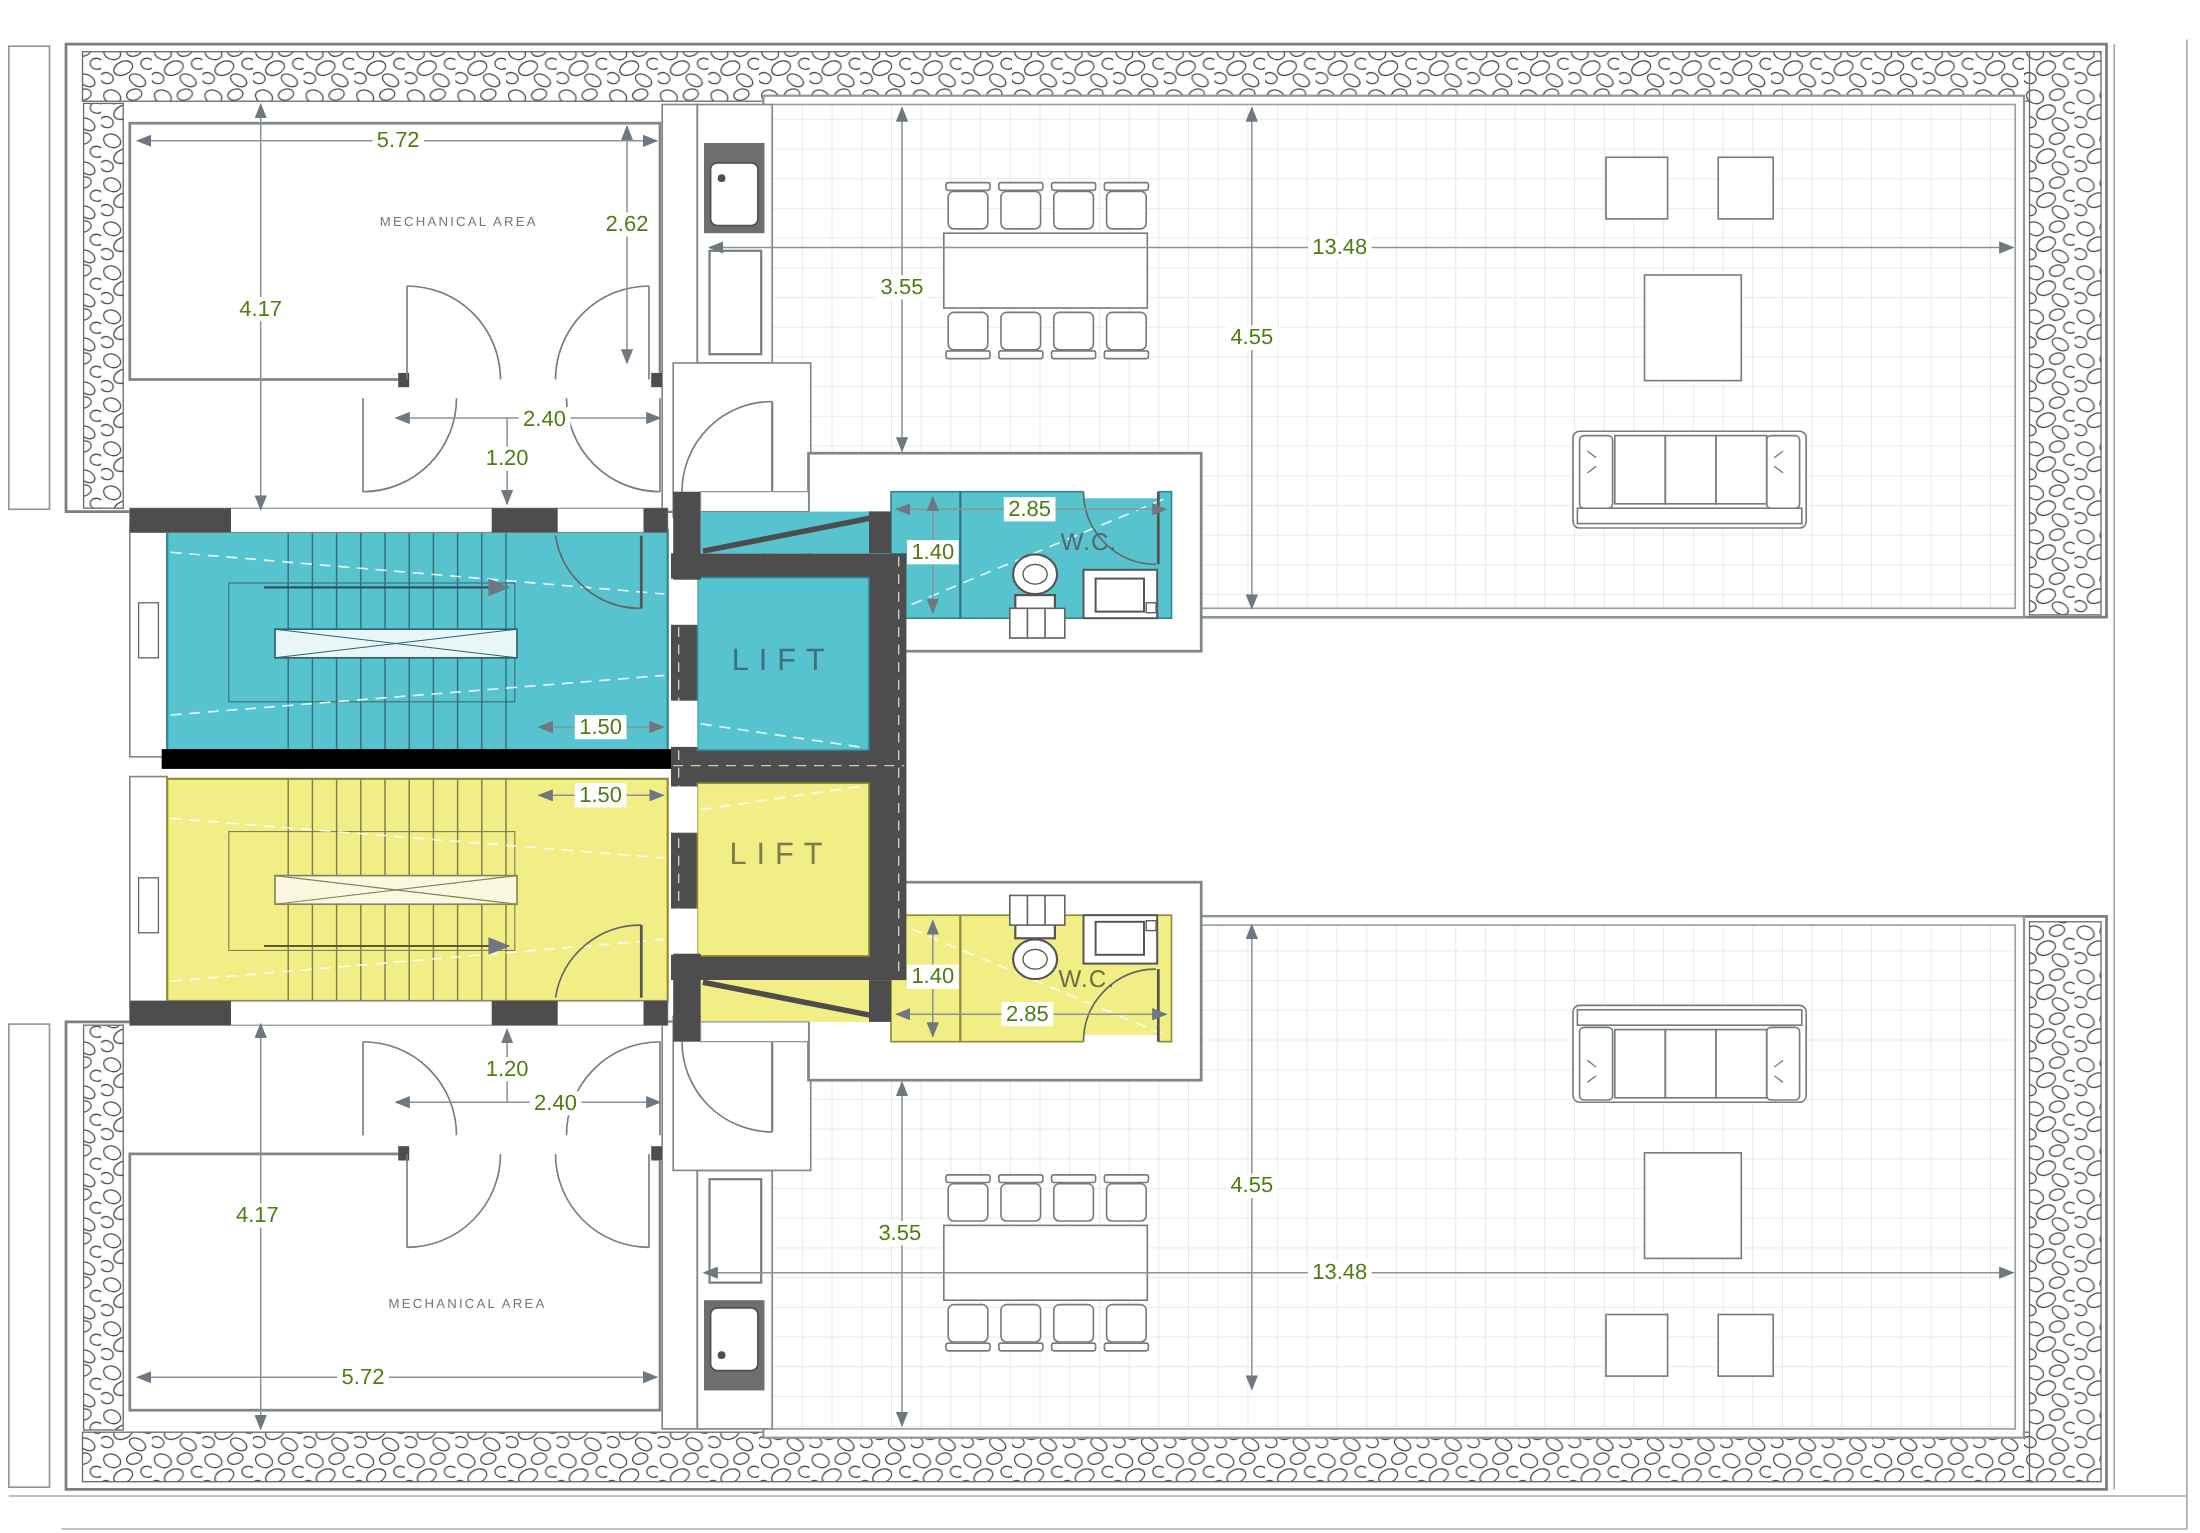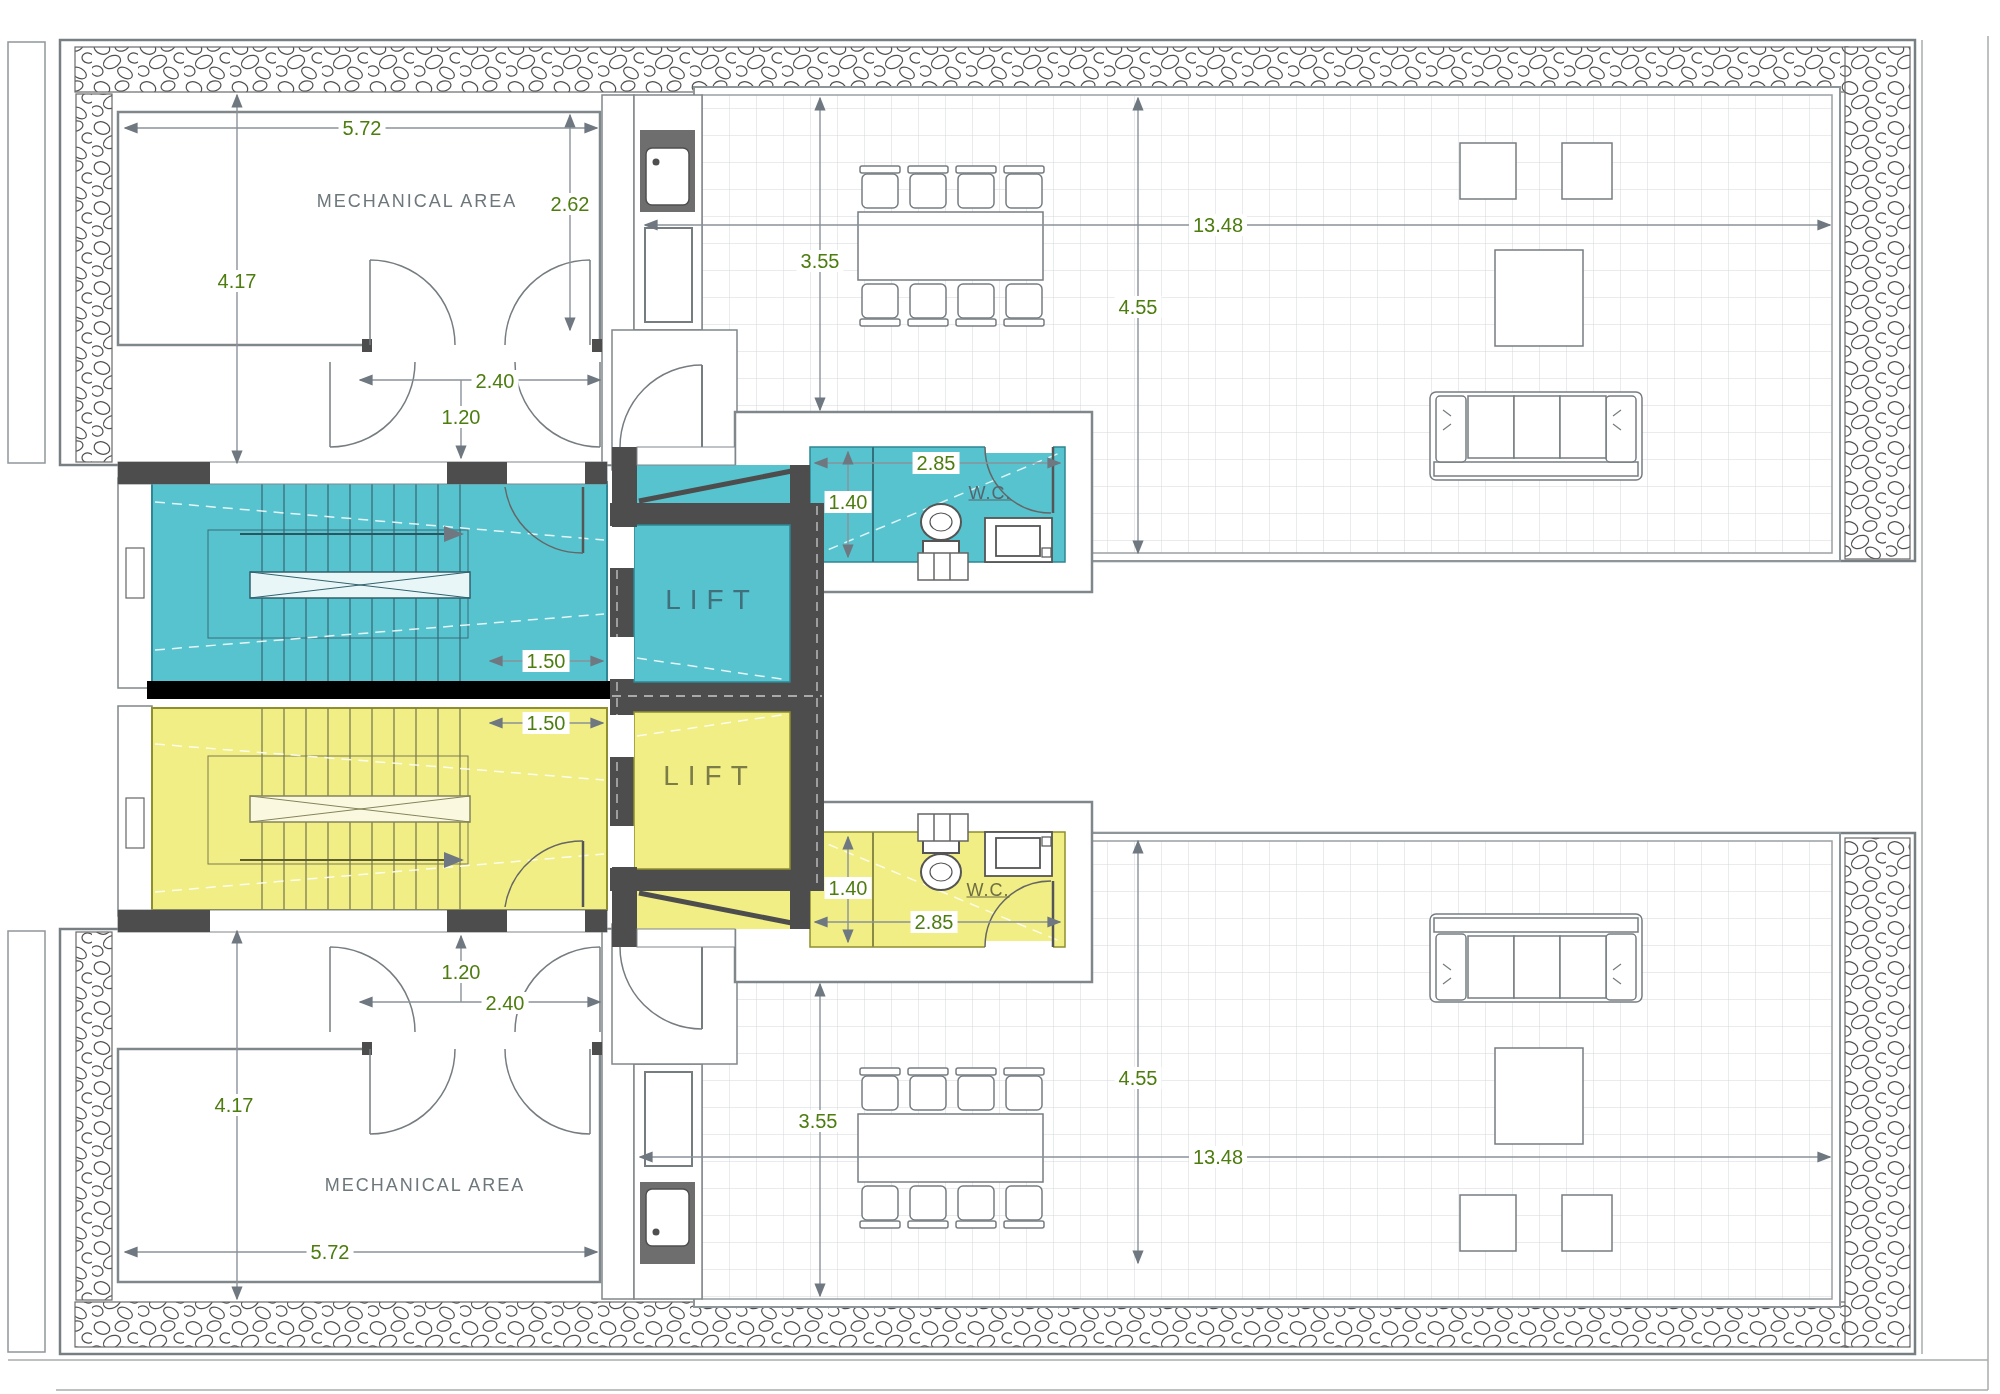--- a/index.html
+++ b/index.html
@@ -2,24 +2,24 @@
 <html><head>
 <meta charset="utf-8">
 <style>
   html,body{margin:0;padding:0;background:#fff;}
   .plan{position:relative;width:2000px;height:1394px;background:#fff;overflow:hidden;
         font-family:"Liberation Sans",sans-serif;}
   .plan svg{position:absolute;left:0;top:0;}
   .lbl{position:absolute;transform:translate(-50%,-50%);white-space:nowrap;
        font-family:"Liberation Sans",sans-serif;}
   .dim{font-size:20px;color:#4d7c0f;background:#fff;padding:0 4px;line-height:1.1;}
-  .room{font-size:18px;color:#6d777c;letter-spacing:2px;}
+  .room{font-size:12px;color:#6d777c;letter-spacing:2px;}
   .liftlbl{font-size:28px;letter-spacing:9px;color:#41707d;background:transparent;}
   .liftlbl.y{color:#7c7c49;}
-  .wclbl{font-size:18px;color:#54666d;letter-spacing:1px;text-decoration:underline;}
+  .wclbl{font-size:22px;color:#54666d;letter-spacing:1px;}
   .wclbl.y{color:#6e6e45;}
 </style>
 </head>
 <body>
 
 <div class="plan">
 
 <svg width="2000" height="1394" viewBox="0 0 2000 1394">
   <defs>
     <pattern id="pebble" width="46" height="40" patternUnits="userSpaceOnUse">

